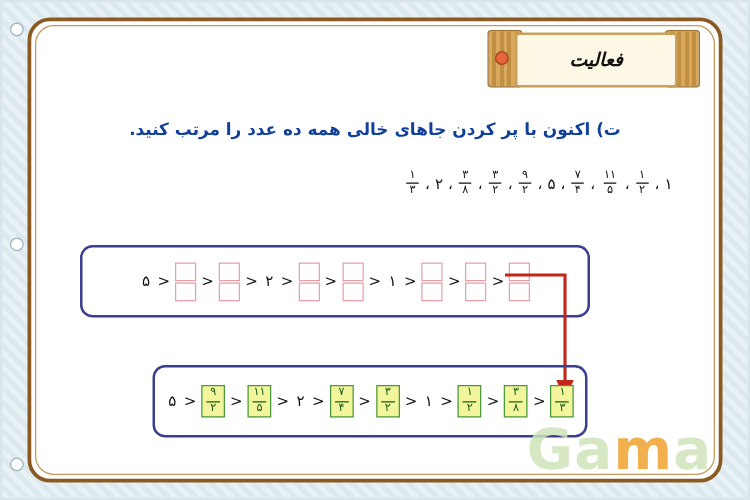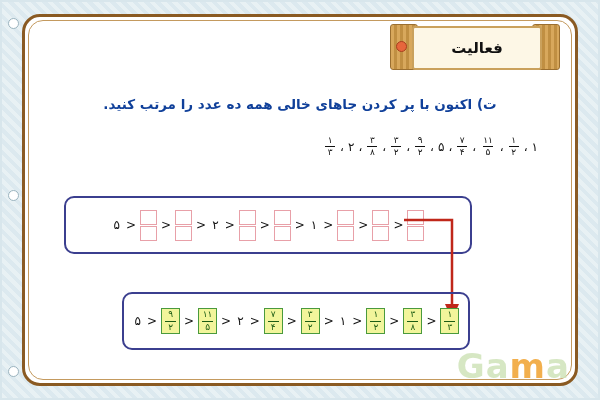--- a/index.html
+++ b/index.html
@@ -48,20 +48,21 @@
     width:170px;height:44px;
   }
   .banner-body{
     position:absolute;left:22px;top:2px;width:126px;height:40px;
     background:#fdf7e6;border:2px solid #caa15c;border-radius:3px;
     display:flex;align-items:center;justify-content:center;
   }
   .banner-title{
     font-size:15px;font-weight:bold;color:#111;
     direction:rtl;
+    font-style:italic;
   }
   .banner-end{
     position:absolute;top:0;width:26px;height:44px;
     background:repeating-linear-gradient(90deg,#d8a85c 0 3px,#c08f42 3px 6px);
     border:1px solid #9b6f30;border-radius:3px;
   }
   .banner-end.left{left:0;}
   .banner-end.right{right:0;}
   .banner-pin{
     position:absolute;left:6px;top:17px;width:9px;height:9px;border-radius:50%;
@@ -130,21 +131,21 @@
   .cell-filled .num{font-size:9px;color:#1c5c14;}
   .cell-filled .bar{width:11px;height:1px;background:#1c5c14;margin:1px 0;}
   .cell-filled .den{font-size:9px;color:#1c5c14;}
 
   
   .arrow-svg{position:absolute;left:400px;top:216px;width:60px;height:110px;}
 
   
   .watermark{
     position:absolute;right:30px;bottom:14px;
-    font-size:34px;font-weight:bold;color:#cfe3b9;
+    font-size:45px;font-weight:bold;color:#cfe3b9;
     letter-spacing:1px;opacity:.85;
     font-family:"DejaVu Sans", sans-serif;
     margin-top:36px;
   }
   .watermark .o{color:#f0a22e;}
 </style>
 </head>
 <body>
 
 <div class="page">

